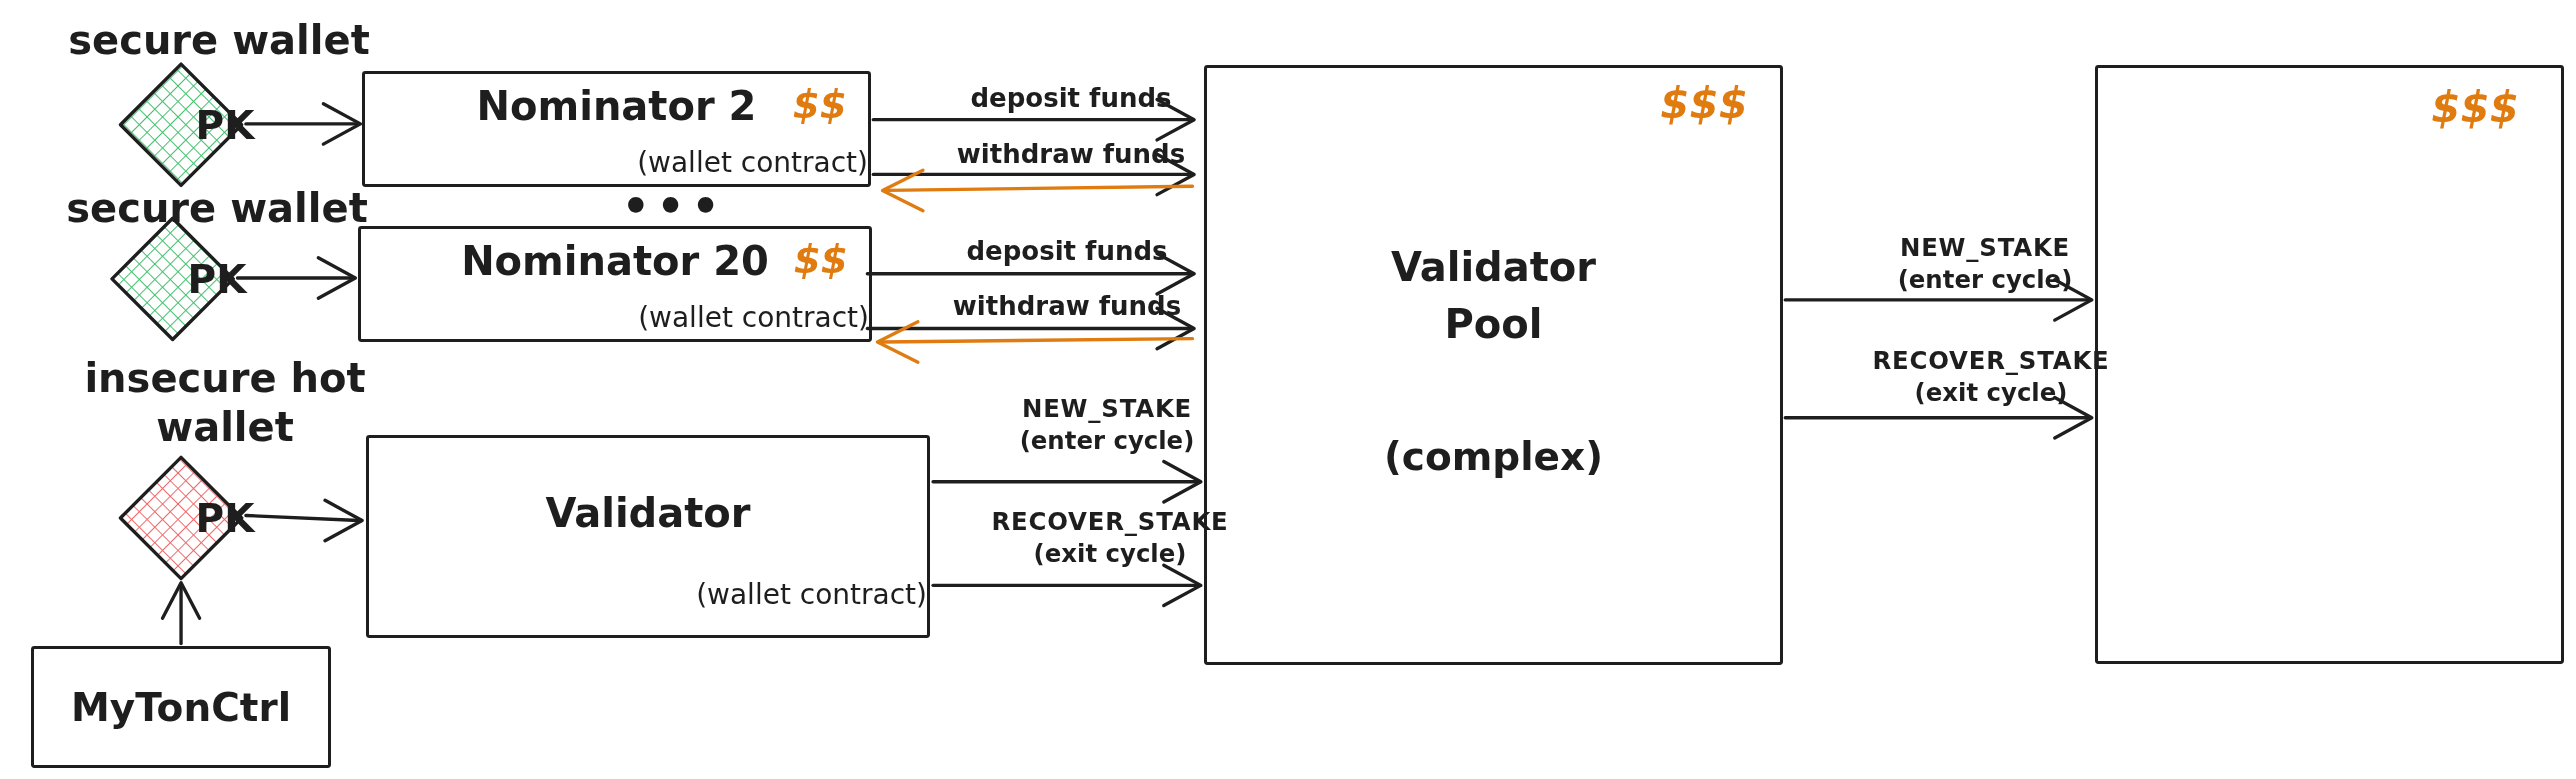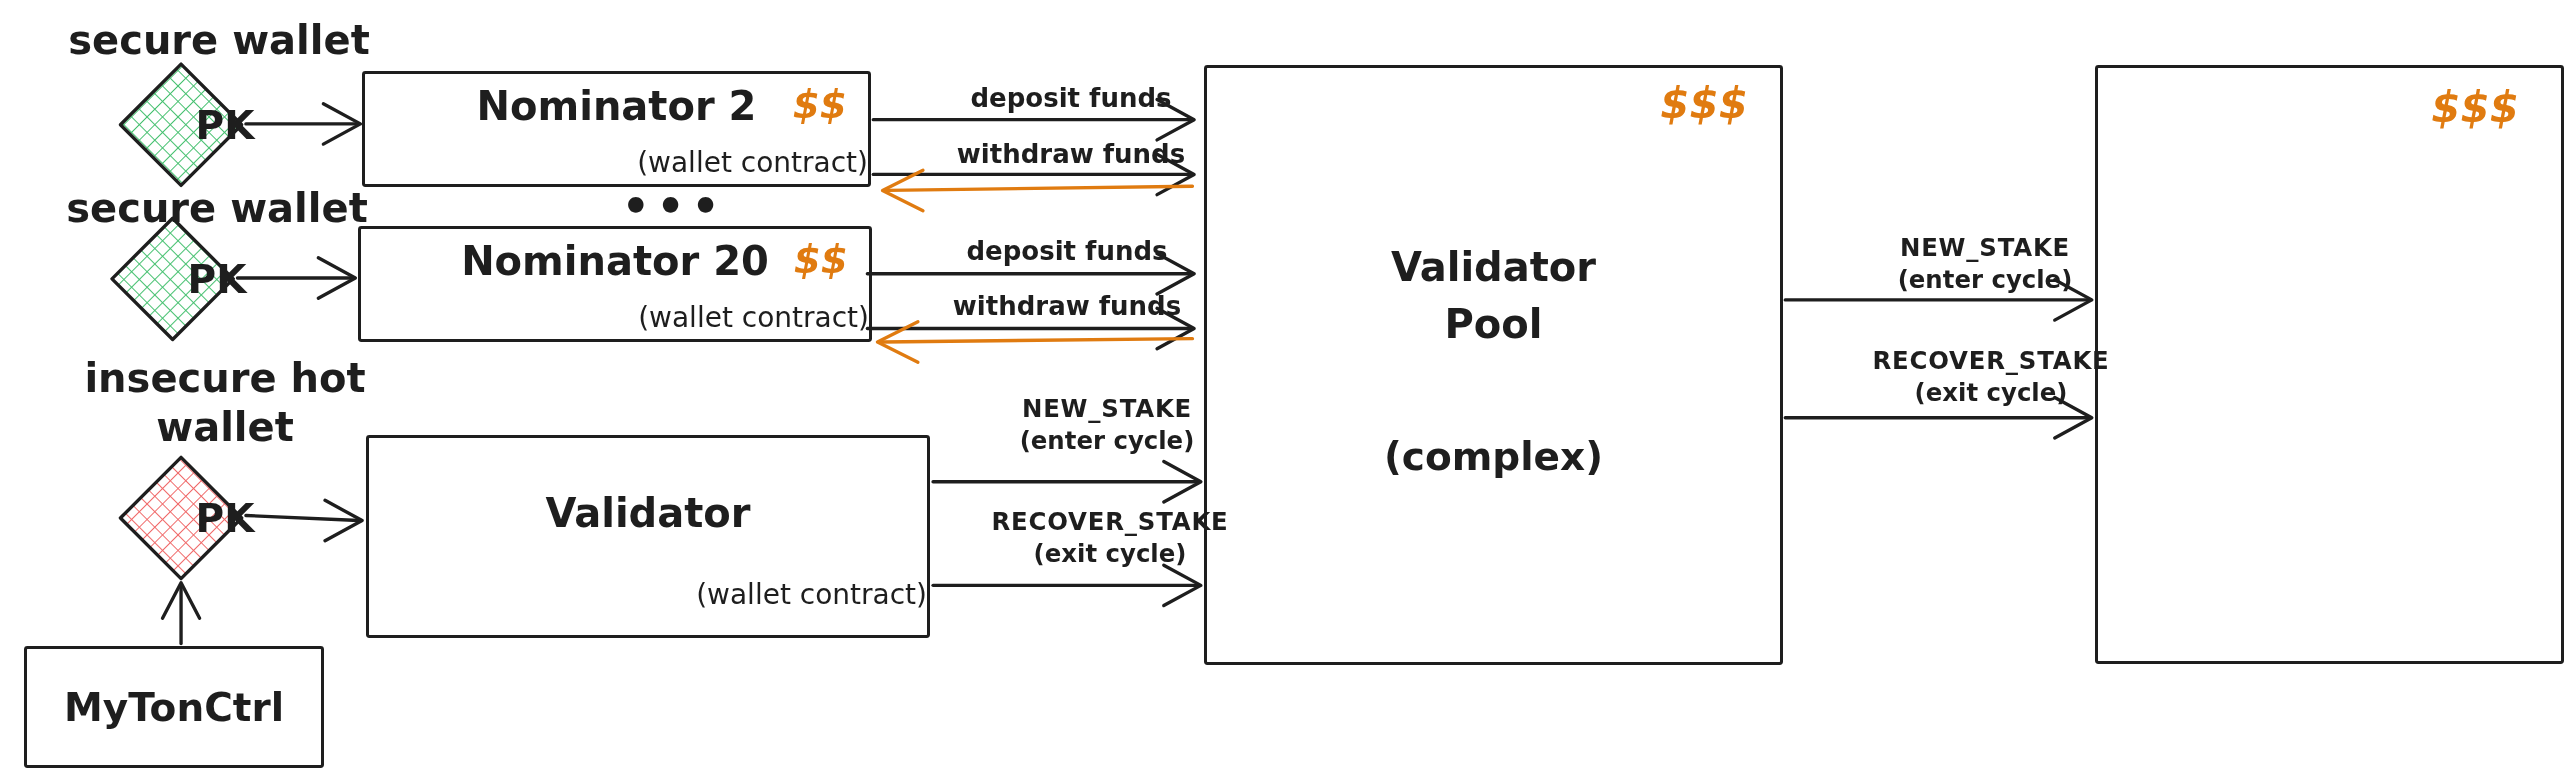--- a/index.html
+++ b/index.html
@@ -133,21 +133,21 @@
     <div class="title" style="top:8.4px;">Nominator 20</div>
     <div class="money" style="right:21px;top:10px;">$$</div>
     <div class="subtitle" style="top:72px;">(wallet contract)</div>
   </div>
 
   <div class="box" style="left:366px;top:435px;width:564px;height:203px;">
     <div class="title" style="top:51px;">Validator</div>
     <div class="subtitle" style="top:140px;">(wallet contract)</div>
   </div>
 
-  <div class="box" style="left:24px;top:646px;width:300px;height:122px;">
+  <div class="box" style="left:31px;top:646px;width:300px;height:122px;">
     <div class="title" style="top:34px;font-size:39px;">MyTonCtrl</div>
   </div>
 
   <div class="box" style="left:1204px;top:65px;width:579px;height:600px;">
     <div class="money" style="right:32px;top:15px;font-size:42px;">$$$</div>
     <div class="title" style="top:175px;">Validator</div>
     <div class="title" style="top:232px;">Pool</div>
     <div class="title" style="top:364px;font-size:39px;">(complex)</div>
   </div>
 

